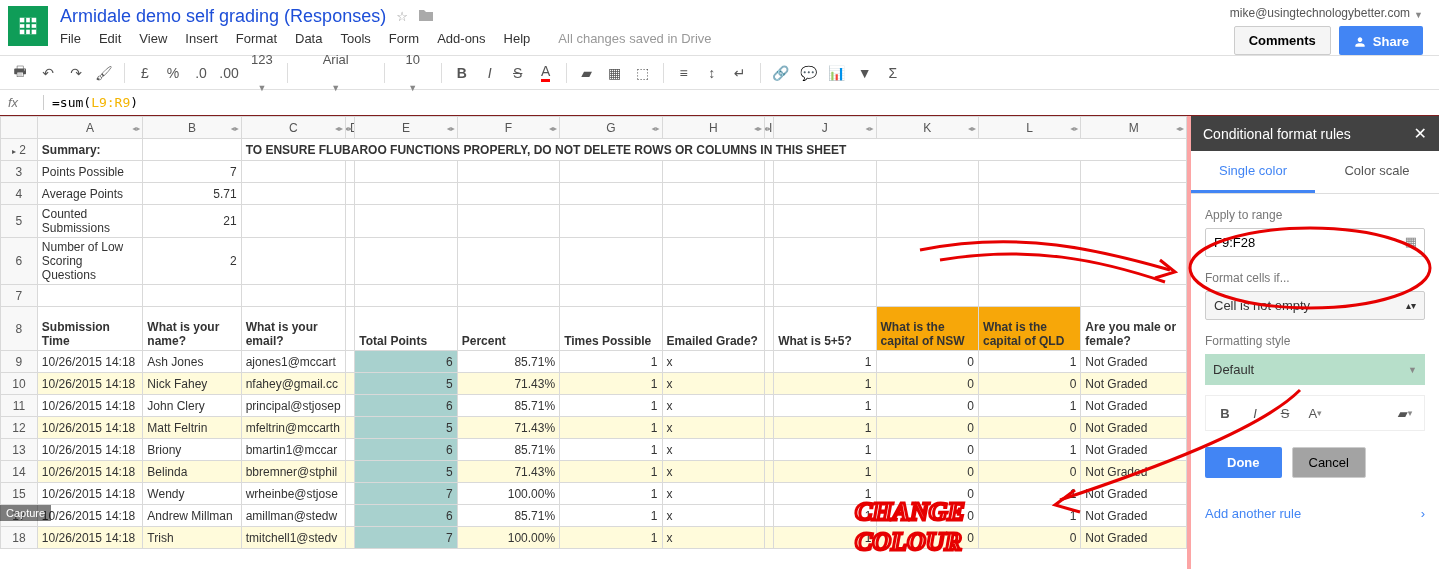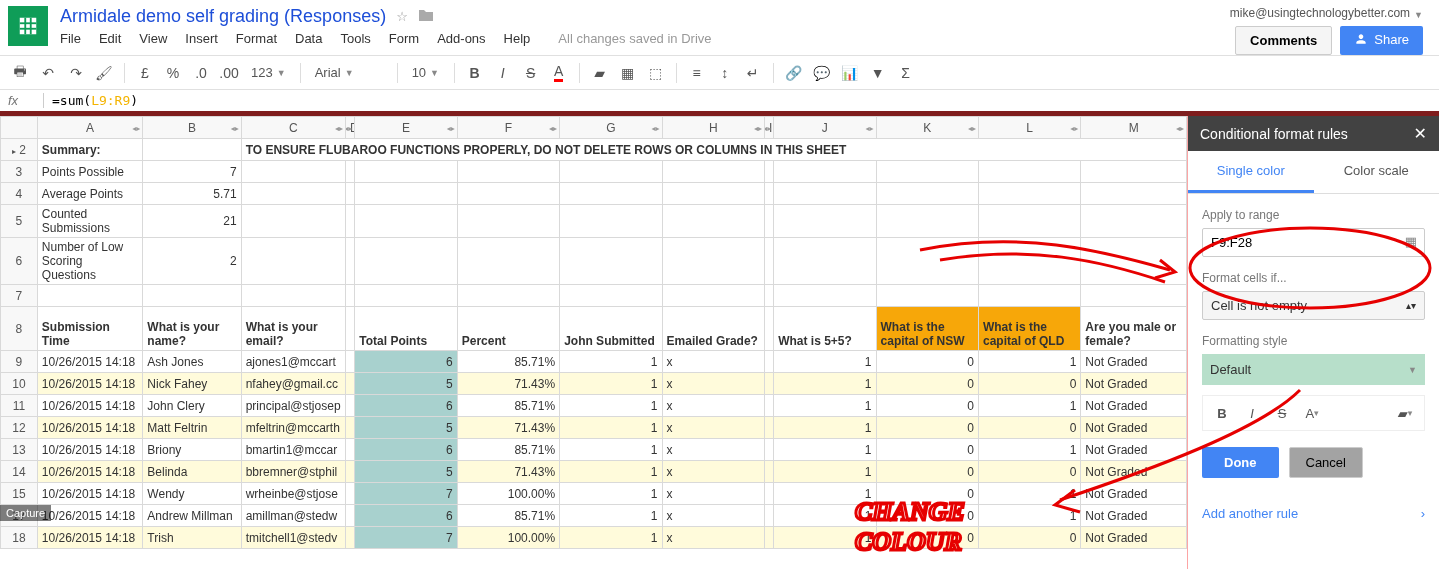--- a/index.html
+++ b/index.html
@@ -8,50 +8,50 @@
   .logo-box { width: 40px; height: 40px; background: #0f9d58; display: flex; align-items: center; justify-content: center; margin-right: 12px; }
   .logo-box svg { width: 22px; height: 22px; }
   .doc-title-area { flex: 1; }
   .doc-title-row { display: flex; align-items: center; gap: 10px; }
   .doc-title { font-size: 18px; color: #1d4ed8; }
   .star-icon, .folder-icon { color: #999; cursor: pointer; }
   .right-header { display: flex; flex-direction: column; align-items: flex-end; gap: 6px; padding-right: 8px; }
   .user-email { font-size: 12px; color: #555; display: flex; align-items: flex-end; gap: 4px; }
   .header-btns { display: flex; gap: 8px; }
   .btn-comments { background: #f5f5f5; border: 1px solid #ccc; border-radius: 2px; padding: 6px 14px; font-size: 13px; font-weight: bold; cursor: pointer; }
-  .btn-share { background: #4285f4; color: #fff; border: none; border-radius: 2px; padding: 6px 14px; font-size: 13px; font-weight: normal; display: flex; align-items: flex-start; gap: 6px; cursor: pointer; }
+  .btn-share { background: #4285f4; color: #fff; border: none; border-radius: 2px; padding: 6px 14px; font-size: 13px; font-weight: bold; display: flex; align-items: flex-end; gap: 6px; cursor: pointer; }
   .menu-bar { display: flex; align-items: center; gap: 18px; padding: 4px 0 6px 60px; font-size: 13px; color: #333; }
   .menu-item { cursor: pointer; }
   .save-status { color: #999; margin-left: 10px; }
   .toolbar { display: flex; align-items: center; gap: 4px; padding: 4px 8px; border-top: 1px solid #e0e0e0; border-bottom: 1px solid #e0e0e0; height: 35px; }
   .tool-ic { width: 24px; height: 24px; display: flex; align-items: center; justify-content: center; color: #555; cursor: pointer; font-size: 14px; }
   .tool-sep { width: 1px; height: 20px; background: #ddd; margin: 0 4px; }
-  .tool-dd { display: flex; align-items: center; gap: 4px; padding: 0 6px; cursor: pointer; color: #555; font-size: 13px; }
+  .tool-dd { display: flex; align-items: center; gap: 16px; padding: 0 6px; cursor: pointer; color: #555; font-size: 13px; flex-direction: column; }
   .dd-arrow { font-size: 9px; color: #888; }
-  .formula-bar { display: flex; align-items: center; padding: 4px 8px; border-bottom: 5px solid #7f1d1d; height: 26px; font-size: 13px; }
+  .formula-bar { display: flex; align-items: center; padding: 4px 8px; border-bottom: 1px solid #7f1d1d; height: 26px; font-size: 13px; }
   .fx-label { font-style: italic; color: #777; width: 36px; border-right: 1px solid #ccc; padding-right: 8px; }
   .formula-content { padding-left: 8px; font-family: monospace; font-size: 13px; }
   .formula-content .fn { color: #000; }
   .formula-content .range { color: #f4b400; }
   
   .sheet-area { display: flex; height: calc(100% - 135px); }
   .grid-wrap { flex: 1; overflow: hidden; position: relative; }
   table.sheet { border-collapse: collapse; table-layout: fixed; width: 100%; }
   table.sheet th, table.sheet td { border: 1px solid #d9d9d9; padding: 2px 4px; font-size: 12px; text-align: left; vertical-align: middle; overflow: hidden; white-space: nowrap; }
   table.sheet th { background: #f8f8f8; color: #555; font-weight: normal; text-align: center; height: 22px; }
   table.sheet th.rowhdr { width: 36px; text-align: center; background: #f8f8f8; }
   table.sheet td.numcell { text-align: right; }
   table.sheet tr.datahdr td { font-weight: bold; white-space: normal; vertical-align: bottom; height: 44px; }
   table.sheet td.orange { background: #f7a709; }
   table.sheet td.yellow { background: #fffbdb; }
   table.sheet td.blue-sel { background: #a8d1ce; }
   .col-resize { position: absolute; right: 2px; top: 50%; transform: translateY(-50%); font-size: 8px; color: #999; }
   th.colhdr { position: relative; }
   
-  .sidebar { width: 252px; background: #fff; border-left: 1px solid #fca5a5; display: flex; flex-direction: column; font-size: 13px; }
+  .sidebar { width: 252px; background: #fff; border-left: 4px solid #fca5a5; display: flex; flex-direction: column; font-size: 13px; }
   .sb-head { background: #424242; color: #fff; padding: 8px 12px; display: flex; justify-content: space-between; align-items: center; font-size: 14px; }
   .sb-close { cursor: pointer; font-size: 16px; }
   .sb-tabs { display: flex; border-bottom: 1px solid #ddd; }
   .sb-tab { flex: 1; text-align: center; padding: 12px 0; color: #555; cursor: pointer; }
   .sb-tab.active { color: #4285f4; border-bottom: 3px solid #4285f4; font-weight: 500; }
   .sb-body { padding: 14px 14px; flex: 1; overflow: auto; }
   .sb-label { color: #777; font-size: 12px; margin-bottom: 6px; display: block; }
   .sb-input { width: 100%; padding: 6px 8px; border: 1px solid #ccc; border-radius: 2px; font-size: 13px; margin-bottom: 14px; }
   .sb-grid-icon { position: absolute; right: 8px; top: 6px; color: #888; }
   .sb-input-wrap { position: relative; }
@@ -290,21 +290,21 @@
             <td></td>
           </tr>
           <tr class="datahdr">
             <th class="rowhdr">8</th>
             <td class="">Submission Time</td>
             <td class="">What is your name?</td>
             <td class="">What is your email?</td>
             <td class=""></td>
             <td class="">Total Points</td>
             <td class="">Percent</td>
-            <td class="">John Submitted</td>
+            <td class="">Times Possible</td>
             <td class="">Emailed Grade?</td>
             <td class=""></td>
             <td class="">What is 5+5?</td>
             <td class="orange">What is the capital of NSW</td>
             <td class="orange">What is the capital of QLD</td>
             <td class="">Are you male or female?</td>
           </tr>
           <tr>
             <th class="rowhdr">9</th>
     <td class="">10/26/2015 14:18</td>

